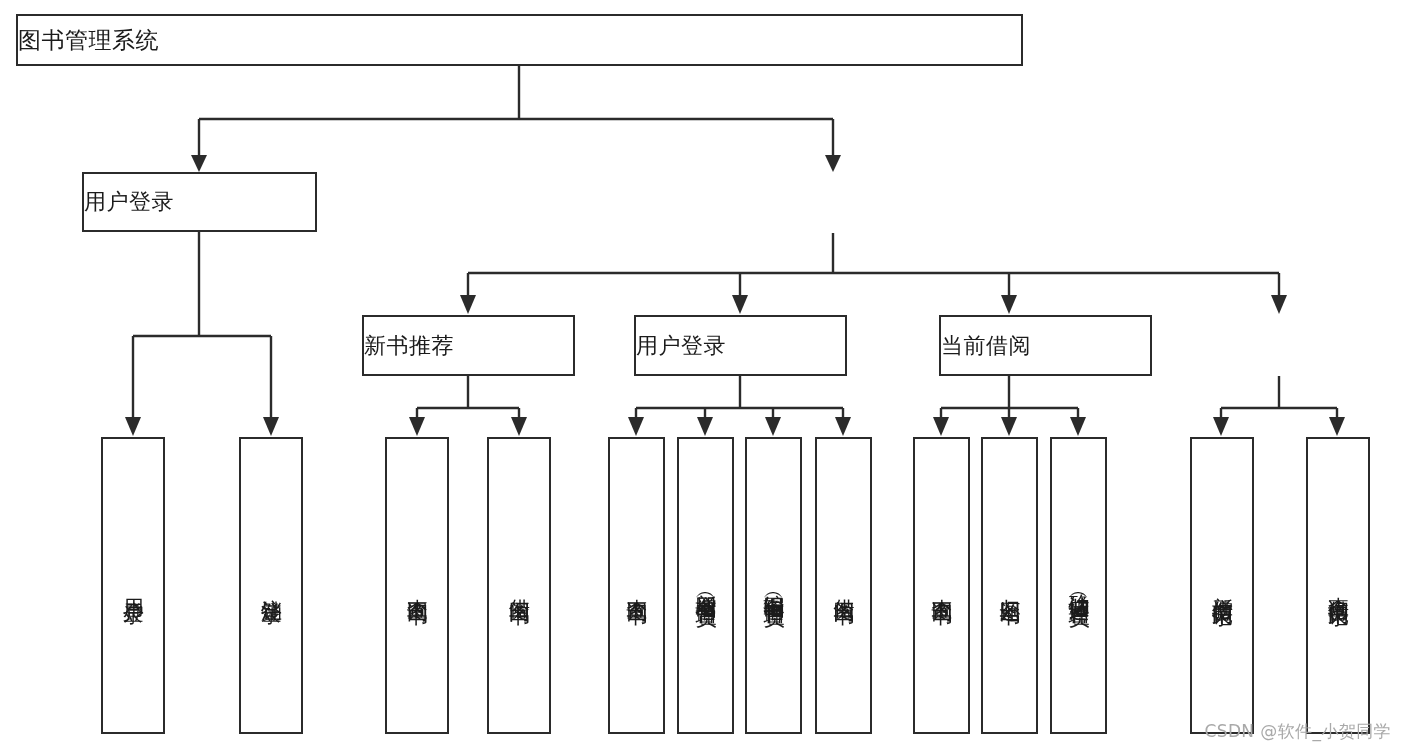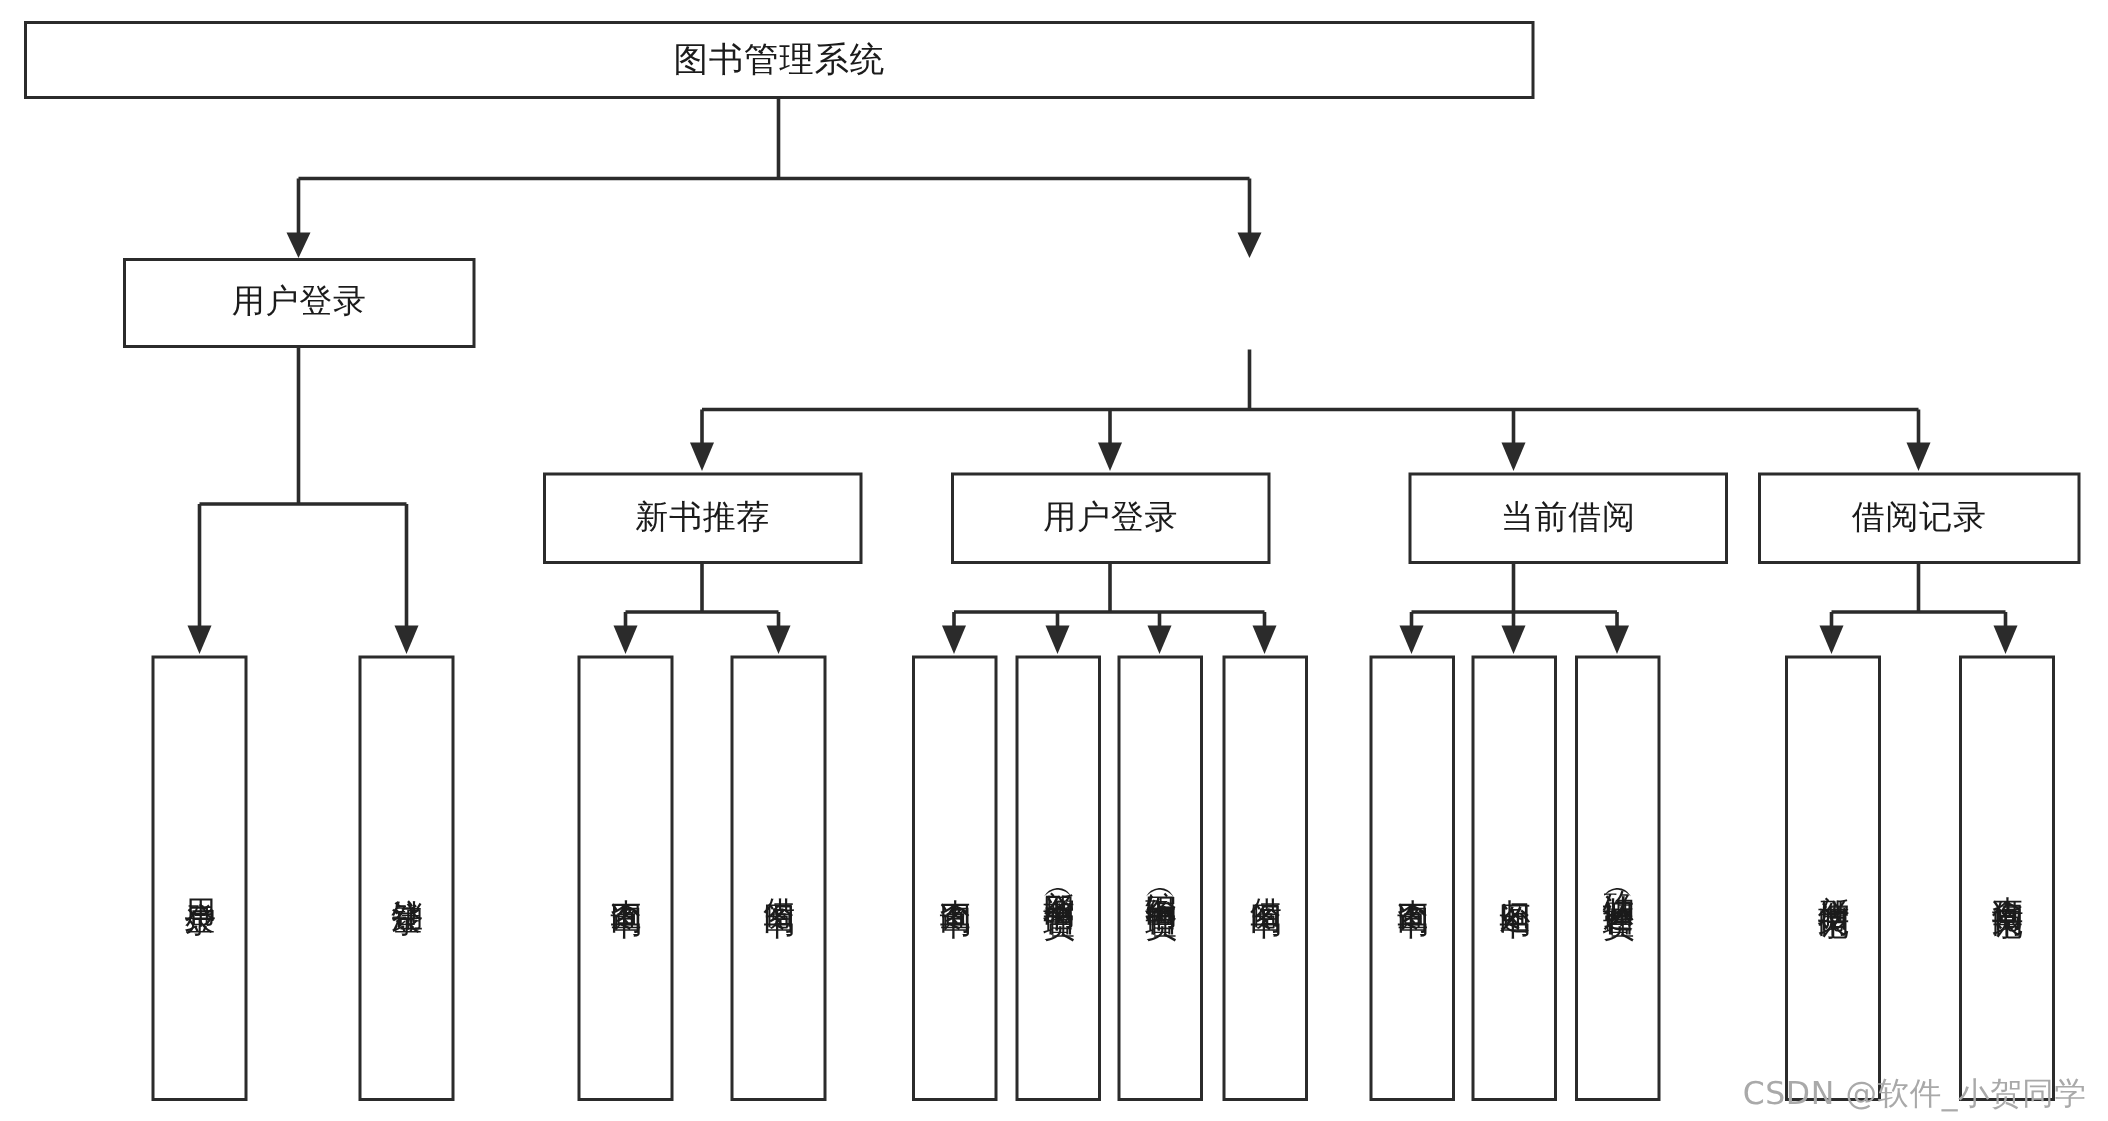--- a/index.html
+++ b/index.html
@@ -37,21 +37,21 @@
     stroke: none;
   }
   
   .node {
     position: absolute;
     box-sizing: border-box;
     background: #ffffff;
     border: 2.4px solid #2b2b2b;
     display: flex;
     align-items: center;
-    justify-content: center;
+    justify-content: flex-start;
     z-index: 3;
   }
   .node .label {
     color: #1b1b1b;
     text-align: center;
     line-height: 1.06;
     letter-spacing: 0.5px;
     white-space: pre;
   }
   
@@ -73,21 +73,21 @@
     line-height: 1.0;
     letter-spacing: 2px;
     white-space: nowrap;
     max-height: 100%;
   }
   
   #watermark {
     position: absolute;
     right: 14px;
     bottom: 4px;
-    font-size: 21px;
+    font-size: 17px;
     color: #a9a9a9;
     letter-spacing: 0.4px;
     z-index: 5;
     white-space: nowrap;
     font-family: "DejaVu Sans", "Liberation Sans", sans-serif;
   }
 </style>
 </head>
 <body>
 
@@ -168,23 +168,20 @@
 
   <div class="node horiz" style="left:362px; top:315px; width:213px; height:61px;">
     <span class="label">新书推荐</span>
   </div>
   <div class="node horiz" style="left:634px; top:315px; width:213px; height:61px;">
     <span class="label">用户登录</span>
   </div>
   <div class="node horiz" style="left:903px; top:315px; width:213px; height:61px;margin-left:36px;">
     <span class="label">当前借阅</span>
   </div>
-  <div class="node horiz" style="left:1172px; top:315px; width:215px; height:61px;">
-    <span class="label">借阅记录</span>
-  </div>
 
   <div class="node vert" style="left:101px; top:437px; width:64px; height:297px;">
     <span class="label">用户登录</span>
   </div>
   <div class="node vert" style="left:239px; top:437px; width:64px; height:297px;">
     <span class="label">注销登录</span>
   </div>
 
   <div class="node vert" style="left:385px; top:437px; width:64px; height:297px;">
     <span class="label">查询图书</span>

